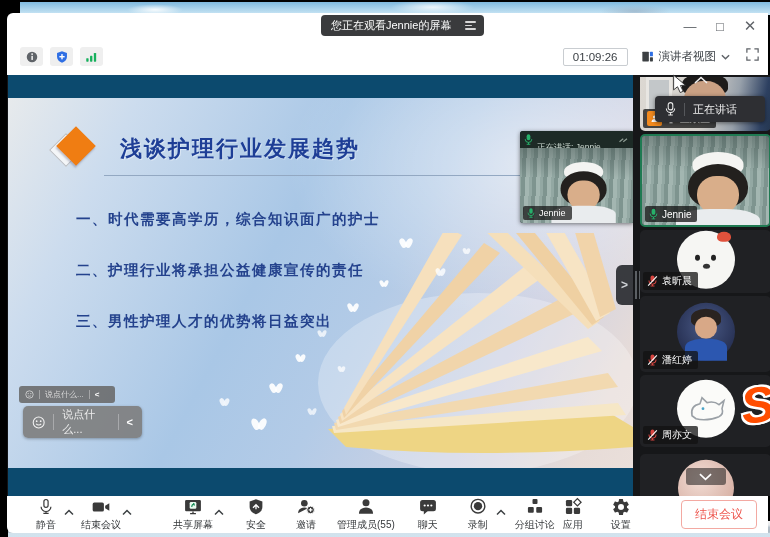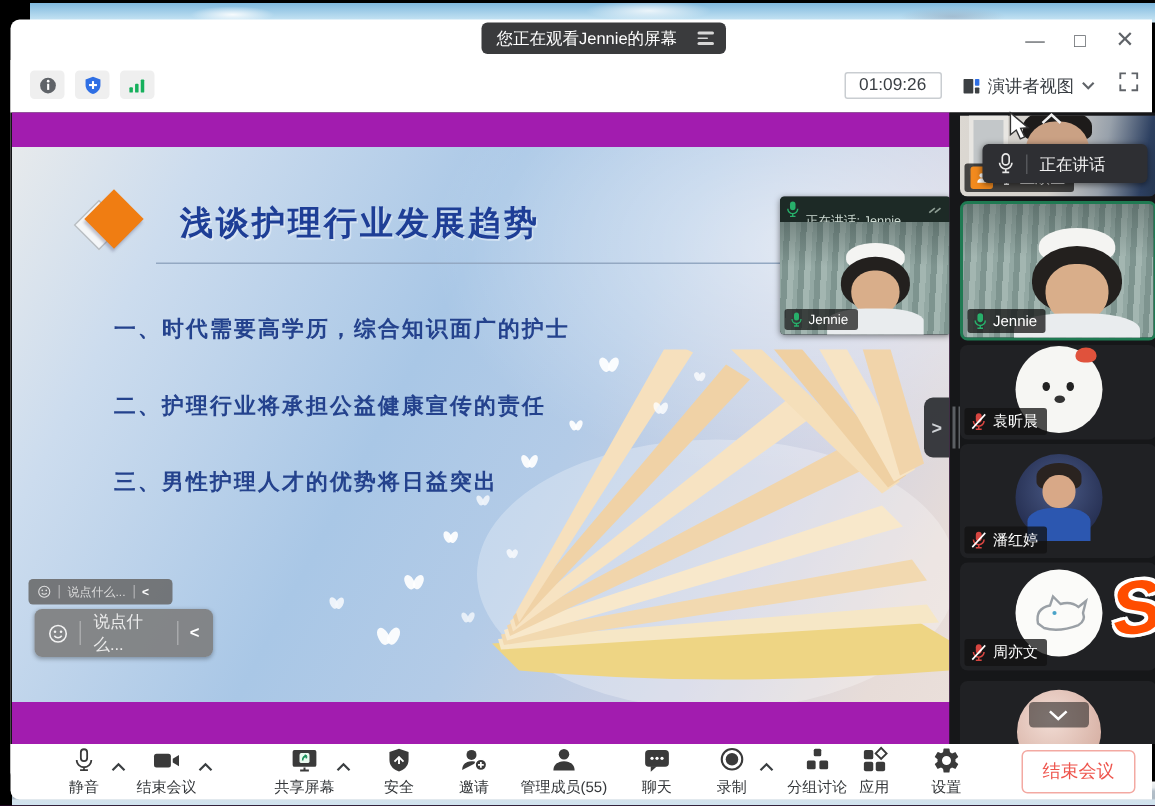--- a/index.html
+++ b/index.html
@@ -36,21 +36,21 @@
   .sb-left { position:absolute; left:13px; top:7px; display:flex; gap:7px; }
   .sb-btn { width:23px; height:19px; background:#efefef; border-radius:3px;
     display:flex; align-items:center; justify-content:center; }
   .sb-right { position:absolute; right:6px; top:6px; display:flex; align-items:center; gap:9px; }
   .timer-box { border:1px solid #c9cdd1; border-radius:2px; padding:2px 9px; font-size:11.5px; color:#3a3f44; background:#fff; }
   .view-btn { display:flex; align-items:center; gap:5px; font-size:11.5px; color:#3a3f44; padding:2px 4px; }
   .fs-btn { padding:1px 2px; }
 
   
   .content { position:absolute; left:0; top:62px; right:0; height:421px; background:#121315; }
-  .share-panel { position:absolute; left:1px; top:0; width:625px; height:437px; background:#a21caf; overflow:hidden; }
+  .share-panel { position:absolute; left:1px; top:0; width:625px; height:437px; background:#0c4a6e; overflow:hidden; }
 
   .slide { position:absolute; left:0; top:23px; width:625px; height:370px; overflow:hidden;
     background:
       radial-gradient(420px 260px at 85% 18%, rgba(255,255,255,.55), rgba(255,255,255,0) 60%),
       linear-gradient(118deg, #e7eaec 0%, #ccdcee 16%, #a9c7e6 42%, #b3cbe7 58%, #cfd2e3 78%, #e7dcd8 93%, #eadfda 100%); }
   .slide-head { position:absolute; left:44px; top:28px; display:flex; align-items:center; gap:22px; }
   .diamond-wrap { position:relative; width:46px; height:46px; }
   .diamond-back { position:absolute; left:2px; top:12px; width:24px; height:24px;
     background:#f4f6f8; border:1px solid #b9bec4; transform:rotate(45deg); }
   .diamond-front { position:absolute; left:10px; top:6px; width:28px; height:28px;
@@ -427,21 +427,21 @@
           <div class="scroll-pill">
             <svg width="13" height="8" viewBox="0 0 14 8">
               <path d="M1 1l6 5.5L13 1" fill="none" stroke="#fff" stroke-width="1.8"></path>
             </svg>
           </div>
         </div>
       </div>
     </div>
 
     <div class="toolbar">
-      <div class="tbtn" style="margin-left:32px">
+      <div class="tbtn" style="margin-left:22px">
         <svg width="18" height="20" viewBox="0 0 24 24">
           <rect x="9.2" y="2" width="5.6" height="10.5" rx="2.8" fill="none" stroke="#3a3a3a" stroke-width="1.6"></rect>
           <path d="M5.5,11.5 a6.5,6.5 0 0,0 13,0 M12,18 V20.5 M8.5,20.5 h7" stroke="#3a3a3a" stroke-width="1.6" fill="none"></path>
         </svg>
         <span class="tlabel">静音</span>
       </div>
       <div class="caret">
         <svg width="10" height="7" viewBox="0 0 10 7">
             <path d="M1 5.5L5 1.5 9 5.5" fill="none" stroke="#3c4043" stroke-width="1.5"></path>
           </svg>

